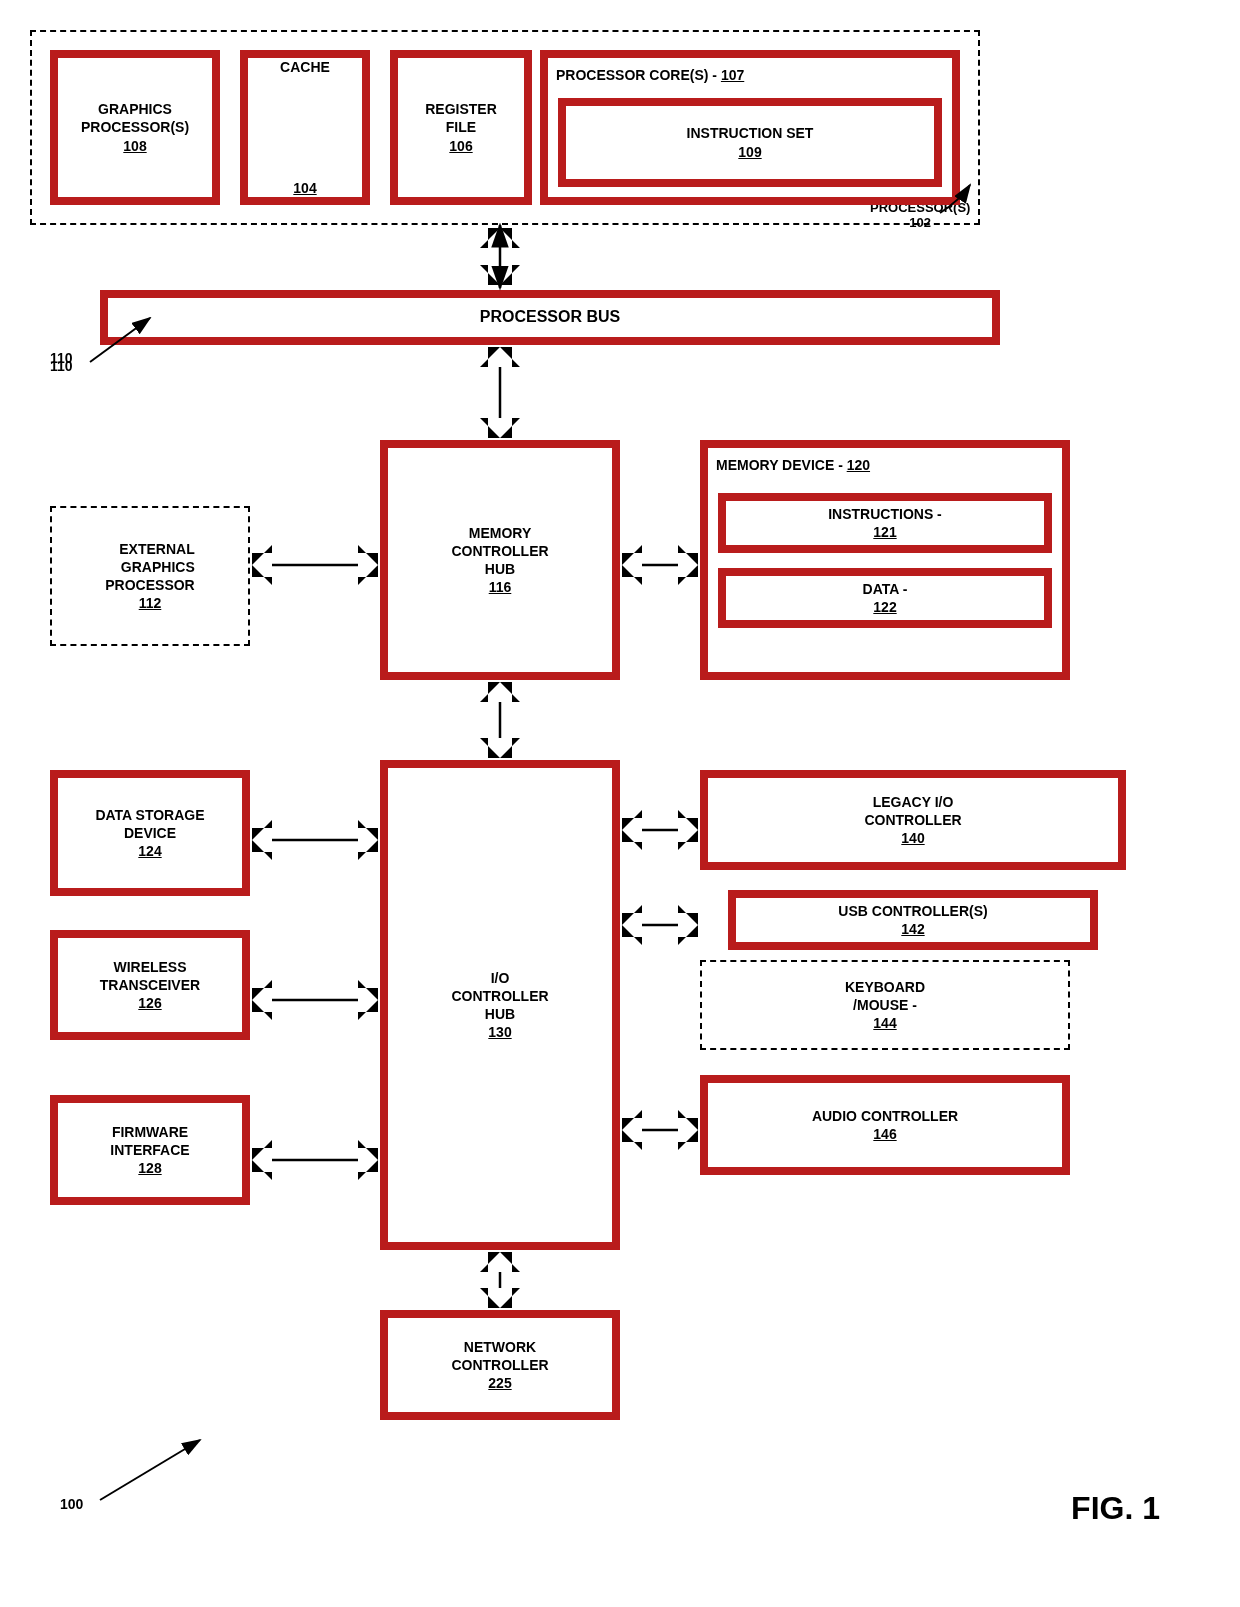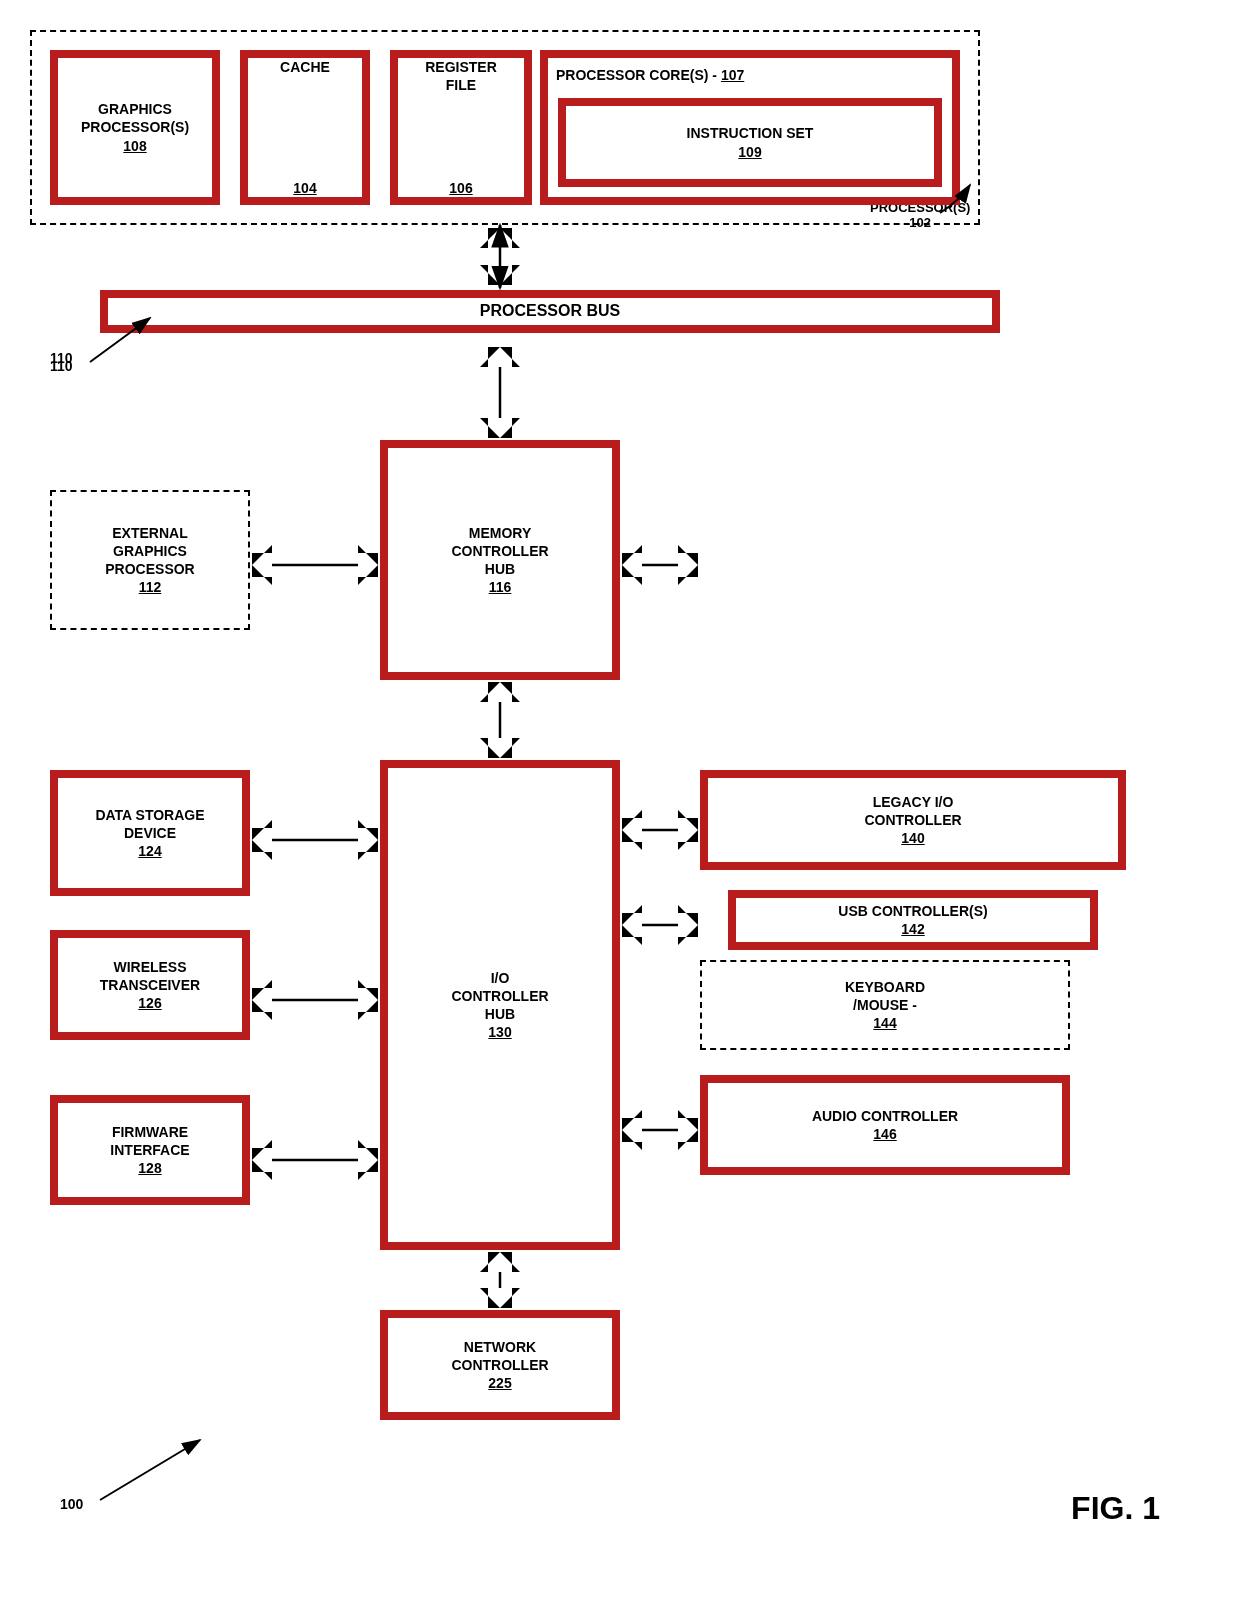--- a/index.html
+++ b/index.html
@@ -76,54 +76,69 @@
   <div class="box" style="left:50px; top:50px; width:170px; height:155px;">
     <div>GRAPHICS<br>PROCESSOR(S)</div>
     <div class="ref">108</div>
   </div>
 
   <div class="box" style="left:240px; top:50px; width:130px; height:155px;justify-content:space-between;">
     <div>CACHE</div>
     <div class="ref">104</div>
   </div>
 
-  <div class="box" style="left:390px; top:50px; width:142px; height:155px;justify-content:space-between;">
+  <div class="box" style="left:390px; top:50px; width:142px; height:155px;">
     <div>REGISTER<br>FILE</div>
     <div class="ref">106</div>
   </div>
 
   <div class="box" style="left:540px; top:50px; width:420px; height:155px;">
     <div style="position:absolute; top:8px; left:8px; right:8px; text-align:left; font-size:14px; font-weight:bold;">
       <span>PROCESSOR CORE(S) - </span><span class="ref">107</span>
     </div>
 
     <div class="box" style="position:absolute; left:10px; top:40px; right:10px; bottom:10px;">
       <span>INSTRUCTION SET</span>
       <span class="ref">109</span>
     </div>
   </div>
 
-  <div class="box" style="left:100px; top:290px; width:900px; height:43px; font-size:16px;">
+  <div class="box" style="left:100px; top:290px; width:900px; height:55px; font-size:16px;">
     <span>PROCESSOR BUS</span>
   </div>
 
   <div class="label-only" style="left:50px; top:350px; font-size:14px; font-weight:bold;">
     <span>110</span>
   </div>
 
-  <div class="box dashed" style="left:50px; top:490px; width:200px; height:140px;">
+  <div class="box dashed" style="left:50px; top:506px; width:200px; height:140px;text-align:right;">
     <div>EXTERNAL<br>GRAPHICS<br>PROCESSOR</div>
     <div class="ref">112</div>
   </div>
 
   <div class="box" style="left:380px; top:440px; width:240px; height:240px;">
     <div>MEMORY<br>CONTROLLER<br>HUB</div>
     <div class="ref">116</div>
   </div>
 
+  <div class="box" style="left:700px; top:440px; width:370px; height:240px;">
+    <div style="position:absolute; top:8px; left:8px; right:8px; text-align:left; font-size:14px; font-weight:bold;">
+      <span>MEMORY DEVICE - </span><span class="ref">120</span>
+    </div>
+
+    <div class="box" style="position:absolute; left:10px; top:45px; right:10px; height:60px;">
+      <span>INSTRUCTIONS - </span>
+        <span class="ref">121</span>
+    </div>
+
+    <div class="box" style="position:absolute; left:10px; top:120px; right:10px; height:60px;">
+      <span>DATA - </span>
+        <span class="ref">122</span>
+    </div>
+  </div>
 
   <div class="box" style="left:50px; top:770px; width:200px; height:126px;">
     <div>DATA STORAGE<br>DEVICE</div>
     <div class="ref">124</div>
   </div>
 
   <div class="box" style="left:50px; top:930px; width:200px; height:110px;">
     <div>WIRELESS<br>TRANSCEIVER</div>
     <div class="ref">126</div>
   </div>

